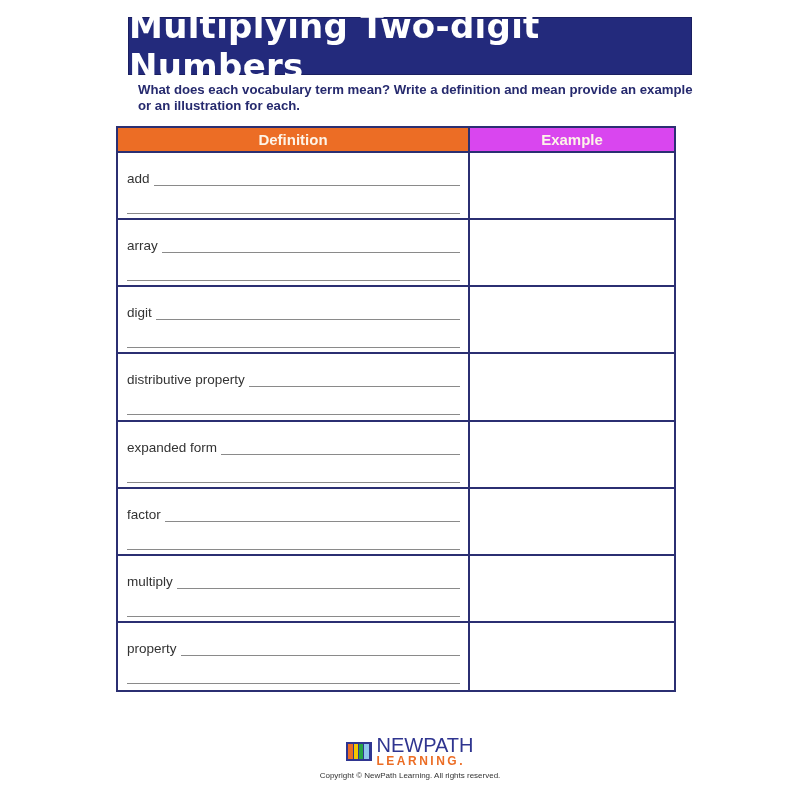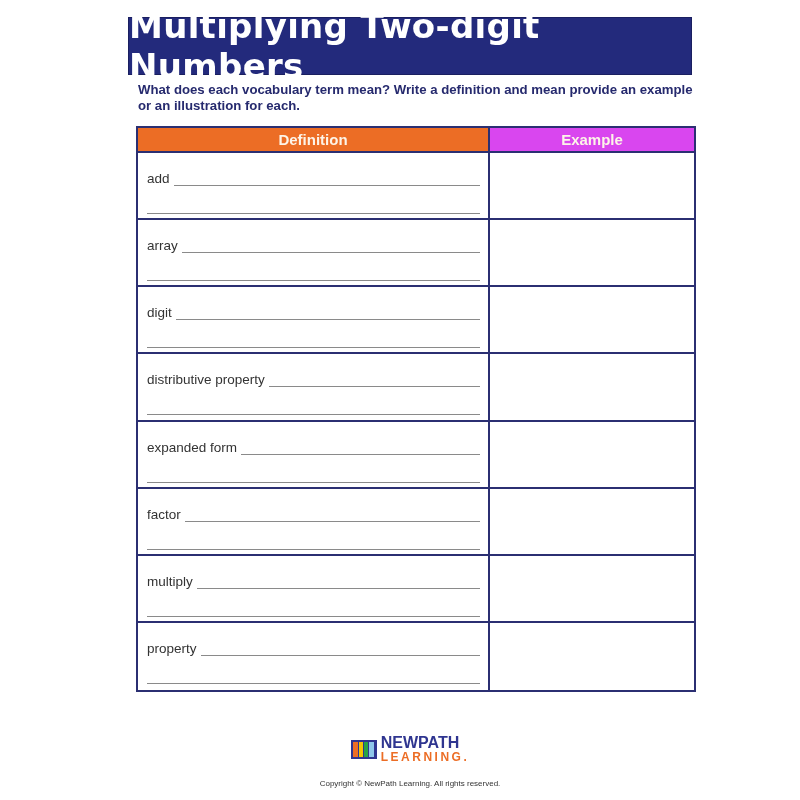--- a/index.html
+++ b/index.html
@@ -1,36 +1,36 @@
 <!DOCTYPE html>
 <html><head>
 <meta charset="utf-8">
 <style>
   html, body { margin:0; padding:0; background:#ffffff; }
   body { width:800px; height:800px; position:relative; overflow:hidden; font-family:"Liberation Sans", sans-serif; }
   .banner { position:absolute; left:128px; top:17px; width:564px; height:58px; background:#232a7c; border:1px solid #1a1f60; box-sizing:border-box; display:flex; align-items:center; justify-content:center; }
   .banner-title { color:#ffffff; font-family:"DejaVu Sans", sans-serif; font-weight:bold; font-size:34px; letter-spacing:0.3px; }
   .instructions { position:absolute; left:138px; top:82px; width:560px; color:#262a6e; font-weight:bold; font-size:13.2px; line-height:16px; }
-  .table { position:absolute; left:136px; top:126px; width:560px; height:566px; border:2px solid #2b2f72; box-sizing:border-box; display:grid; grid-template-columns:352px 1fr; grid-template-rows:25px repeat(8, 1fr); }
+  .table { position:absolute; left:116px; top:126px; width:560px; height:566px; border:2px solid #2b2f72; box-sizing:border-box; display:grid; grid-template-columns:352px 1fr; grid-template-rows:25px repeat(8, 1fr); }
   .th { display:flex; align-items:center; justify-content:center; color:#fdf4e8; font-weight:bold; font-size:15px; border-bottom:2px solid #2b2f72; }
   .th-def { background:#ec6d25; border-right:2px solid #2b2f72; }
   .th-ex { background:#d946ef; }
   .cell-def { border-right:2px solid #2b2f72; border-bottom:2px solid #2b2f72; position:relative; }
   .cell-ex { border-bottom:2px solid #2b2f72; }
   .term-line { position:absolute; left:9px; right:8px; top:18px; display:flex; align-items:flex-end; }
   .term { color:#333; font-size:13.5px; line-height:15px; white-space:nowrap; padding-right:4px; }
   .blank { flex:1; border-bottom:1.5px solid #8a8a8a; height:14px; }
   .blank2 { position:absolute; left:9px; right:8px; top:60px; border-bottom:1.5px solid #8a8a8a; }
   .footer { position:absolute; left:300px; top:735px; width:220px; text-align:center; }
   .logo { display:flex; align-items:center; justify-content:center; gap:4px; }
   .logo-icon { width:26px; height:22px; position:relative; }
   .logo-text { display:flex; flex-direction:column; line-height:1; text-align:left; }
-  .logo-main { color:#2f3590; font-size:16px; font-weight:bold; letter-spacing:0px; }
+  .logo-main { color:#2f3590; font-size:20px; font-weight:normal; letter-spacing:0px; }
   .logo-sub { color:#ec6d25; font-size:12px; letter-spacing:2.5px; font-weight:bold; }
-  .copyright { font-size:8px; color:#333; margin-top:16px; }
+  .copyright { font-size:8px; color:#333; margin-top:4px; }
 </style>
 </head>
 <body>
 
 <div class="banner">
   <span class="banner-title">Multiplying Two-digit Numbers</span>
 </div>
 
 <div class="instructions">What does each vocabulary term mean?  Write a definition and mean provide an example or an illustration for each.</div>
 

